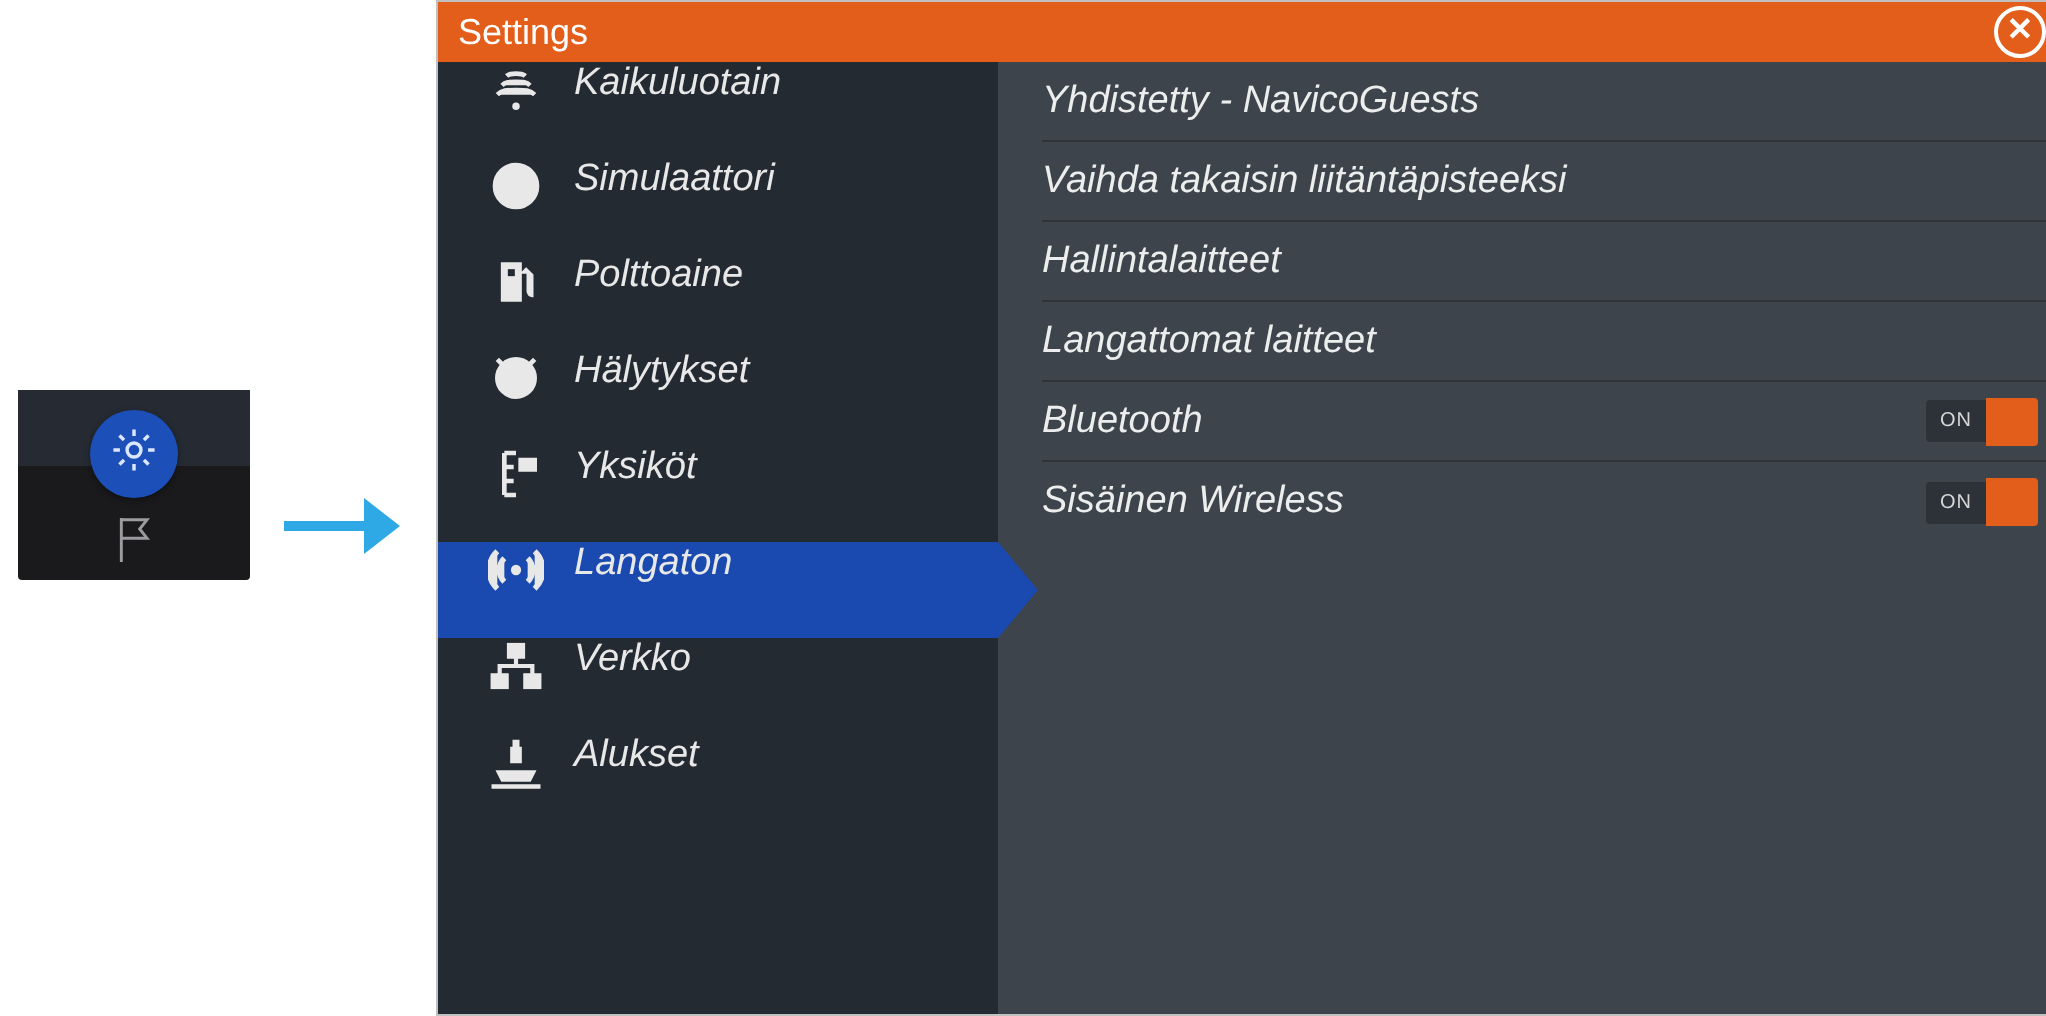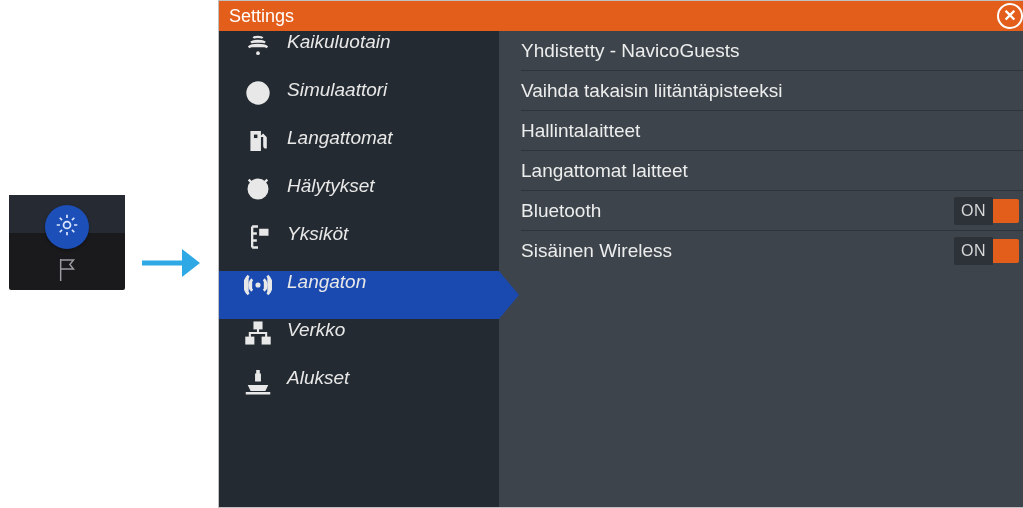--- a/index.html
+++ b/index.html
@@ -138,30 +138,30 @@
     display: flex;
     align-items: center;
     color: #eceded;
     font-size: 19px;
     border-bottom: 1px solid #2f3439;
     padding-right: 14px;
     cursor: pointer;
     position: relative;
   }
   .row:last-child { border-bottom: none; }
-  .row .label { flex: 1; }
+  .row .label { flex: 1; font-style: italic; }
   .toggle {
     display: flex;
     align-items: center;
     height: 24px;
   }
   .toggle .state {
     background: #2d3238;
     color: #d7d7d7;
-    font-size: 16px;
+    font-size: 10px;
     padding: 5px 7px;
     border-radius: 2px 0 0 2px;
     letter-spacing: .5px;
     text-align: center;
   }
   .toggle .knob {
     width: 26px;
     height: 24px;
     background: #e35d1b;
     border-radius: 0 2px 2px 0;
@@ -232,21 +232,21 @@
         <span class="sidebar-label">Simulaattori</span>
       </div>
 
       <div class="sidebar-item">
         <span class="icon">
           <svg viewBox="0 0 24 24" fill="#e8e8e8" stroke="none">
               <path d="M6 4h8v16H6zM14 8h3v8a2 2 0 0 0 2 2V9l-3-3"></path>
               <rect x="8" y="6" width="4" height="4" fill="#242a31"></rect>
             </svg>
         </span>
-        <span class="sidebar-label">Langattomat</span>
+        <span class="sidebar-label">Polttoaine</span>
       </div>
 
       <div class="sidebar-item">
         <span class="icon">
           <svg viewBox="0 0 24 24" fill="none" stroke-width="2">
               <circle cx="12" cy="12" r="8"></circle>
               <path d="M4 4l3 3M20 4l-3 3"></path>
               <circle cx="12" cy="12" r="2" fill="#e8e8e8" stroke="none"></circle>
             </svg>
         </span>

